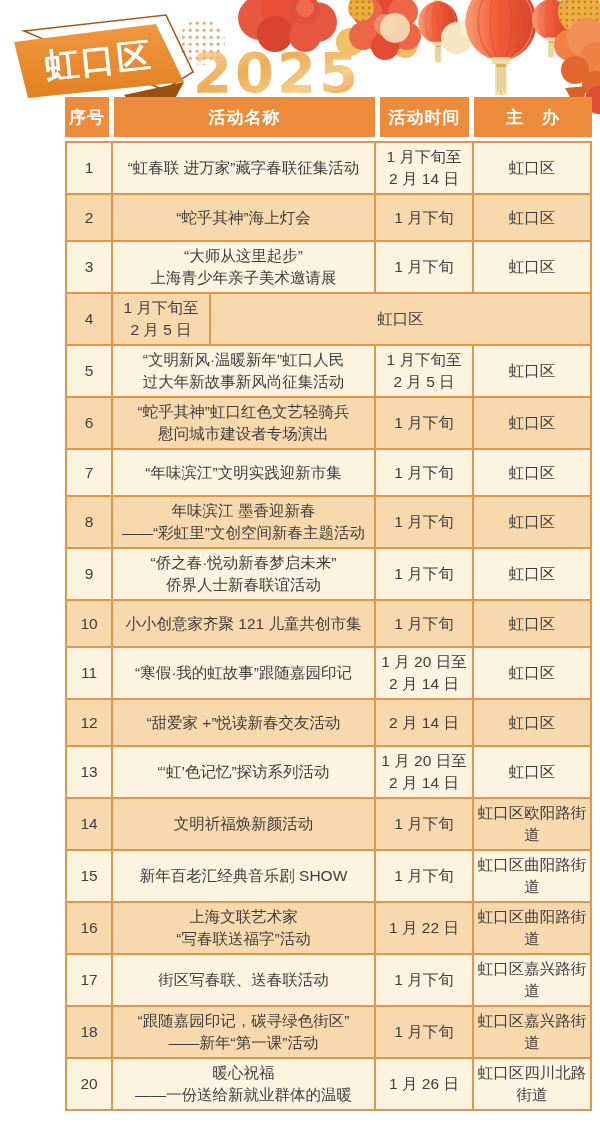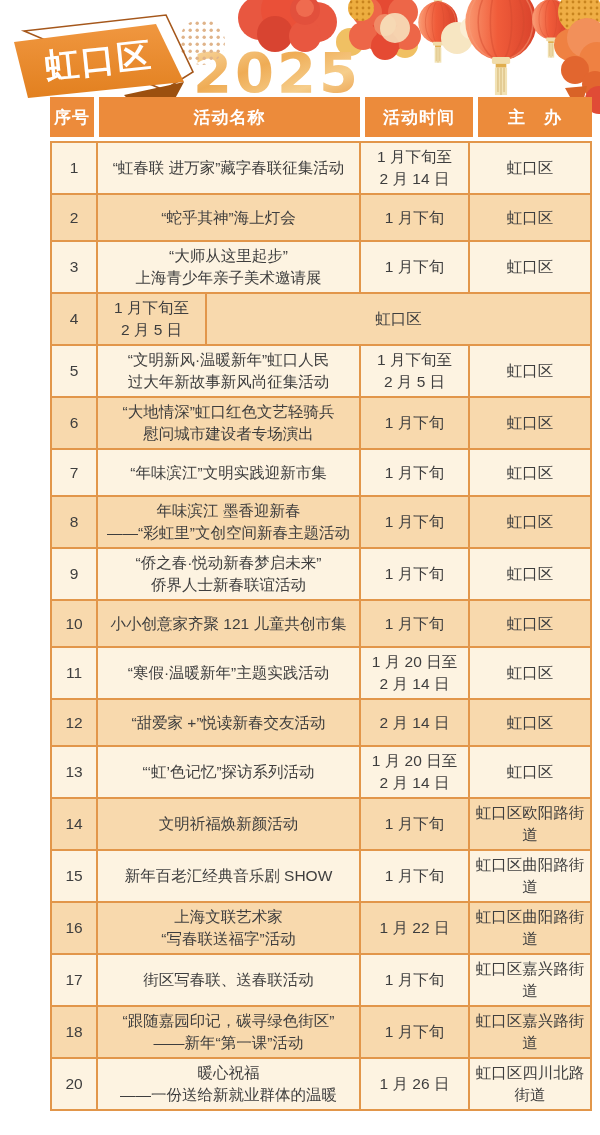--- a/index.html
+++ b/index.html
@@ -12,46 +12,46 @@
   html,body{margin:0;padding:0;background:#fff;}
   .stage{
     position:relative;width:600px;height:1135px;background:#fff;overflow:hidden;
     font-family:"Liberation Sans","DejaVu Sans",sans-serif;
   }
   
   .deco{position:absolute;top:0;left:235px;z-index:1;}
   .banner{position:absolute;top:14px;left:6px;z-index:3;}
   .year{position:absolute;top:36px;left:190px;z-index:2;}
   
-  .tablewrap{position:absolute;top:97px;left:10px;right:8px;z-index:4;padding-left:40px;}
+  .tablewrap{position:absolute;top:97px;left:25px;right:8px;z-index:4;padding-left:40px;}
   .thead{display:flex;gap:5px;height:40px;margin-bottom:4px;}
   .th{
     background:var(--header_bg);color:#fff;font-weight:bold;font-size:17px;
     display:flex;align-items:center;justify-content:center;letter-spacing:1px;
     box-sizing:border-box;
   }
   .th.col-no{width:44px;}
   .th.col-name{width:261px;}
-  .th.col-time{width:108px;}
+  .th.col-time{width:89px;}
   .th.col-org{flex:1;text-align:right;}
   .tbody{border:2px solid var(--grid_line);}
   .trow{display:flex;}
   .trow:not(:first-child){border-top:2px solid var(--grid_line);}
   .trow:nth-child(odd){background:var(--row_light);}
   .trow:nth-child(even){background:var(--row_dark);}
   .td{
     display:flex;align-items:center;justify-content:center;text-align:center;
     min-height:45px;box-sizing:border-box;padding:3px 2px;
     font-size:15.5px;line-height:22px;color:var(--body_text);
   }
   .td span{white-space:pre-line;}
   .td:not(:first-child){border-left:2px solid var(--grid_line);}
   .td.col-no{width:44px;}
   .td.col-name{width:263px;padding:3px 5px;}
-  .td.col-time{width:109px;}
+  .td.col-time{width:98px;}
   .td.col-org{flex:1;}
 </style>
 </head>
 <body>
 
 <div class="stage">
 
   <svg class="deco" width="365" height="190" viewBox="0 0 365 190" aria-hidden="true">
     <defs>
       <linearGradient id="lanG" x1="0" y1="0" x2="1" y2="0">
@@ -243,21 +243,21 @@
     <div class="td col-org">
             <span>虹口区</span>
           </div>
   </div>
 
   <div class="trow">
     <div class="td col-no">
             <span>6</span>
           </div>
     <div class="td col-name">
-            <span>“大地情深”虹口红色文艺轻骑兵
+            <span>“蛇乎其神”虹口红色文艺轻骑兵
 慰问城市建设者专场演出</span>
           </div>
     <div class="td col-time">
             <span>1 月下旬</span>
           </div>
     <div class="td col-org">
             <span>虹口区</span>
           </div>
   </div>
 
@@ -321,21 +321,21 @@
     <div class="td col-org">
             <span>虹口区</span>
           </div>
   </div>
 
   <div class="trow">
     <div class="td col-no">
             <span>11</span>
           </div>
     <div class="td col-name">
-            <span>“寒假·温暖新年”主题实践活动</span>
+            <span>“寒假·我的虹故事”跟随嘉园印记</span>
           </div>
     <div class="td col-time">
             <span>1 月 20 日至
 2 月 14 日</span>
           </div>
     <div class="td col-org">
             <span>虹口区</span>
           </div>
   </div>
 

